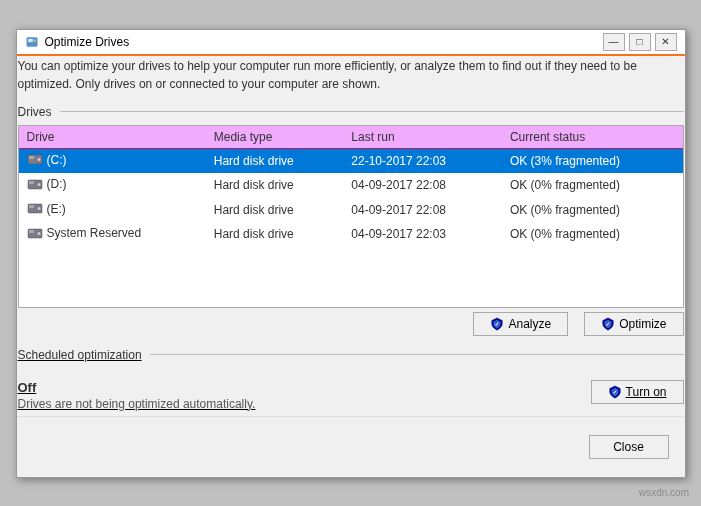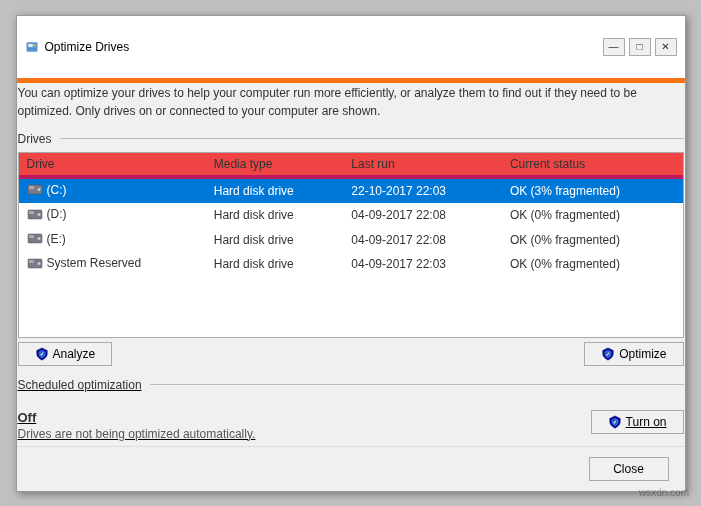--- a/index.html
+++ b/index.html
@@ -18,22 +18,22 @@
       background: #f0f0f0;
       border: 1px solid #999;
       box-shadow: 2px 2px 8px rgba(0,0,0,0.4);
       display: flex;
       flex-direction: column;
     }
     .title-bar {
       background: #fff;
       display: flex;
       align-items: center;
-      padding: 22px 8px;
-      border-bottom: 5px solid #f97316;
+      padding: 3px 8px;
+      border-bottom: 2px solid #f97316;
       user-select: none;
     }
     .title-bar-icon {
       width: 16px;
       height: 16px;
       margin-right: 6px;
       flex-shrink: 0;
     }
     .title-bar-text {
       flex: 1;
@@ -87,22 +87,22 @@
     .drives-table-container {
       border: 1px solid #aaa;
       background: #fff;
     }
     .drives-table {
       width: 100%;
       border-collapse: collapse;
       font-size: 12px;
     }
     .drives-table th {
-      background: #ef4444;
-      border-bottom: 4px solid #be185d;
+      background: #f0abfc;
+      border-bottom: 1px solid #be185d;
       padding: 4px 8px;
       text-align: left;
       font-weight: normal;
       color: #333;
     }
     .drives-table td {
       padding: 4px 8px;
       color: #333;
     }
     .drives-table tr.selected td {
@@ -115,22 +115,22 @@
       gap: 4px;
     }
     .disk-icon {
       width: 14px;
       height: 12px;
       display: inline-block;
       flex-shrink: 0;
     }
     .button-row {
       display: flex;
-      justify-content: space-between;
-      gap: 2px;
+      justify-content: flex-end;
+      gap: 16px;
       padding-top: 4px;
     }
     .btn {
       padding: 4px 16px;
       background: #f0f0f0;
       border: 1px solid #aaa;
       cursor: pointer;
       font-size: 12px;
       display: flex;
       align-items: center;
@@ -165,21 +165,21 @@
       font-weight: bold;
       color: #333;
     }
     .scheduled-desc {
       font-size: 12px;
       color: #555;
     }
     .footer {
       display: flex;
       justify-content: flex-end;
-      padding: 10px 16px;
+      padding: 18px 16px;
       border-top: 1px solid #ddd;
       margin-top: 4px;
     }
     .watermark {
       position: absolute;
       bottom: 8px;
       right: 12px;
       font-size: 10px;
       color: rgba(0,0,0,0.3);
     }

